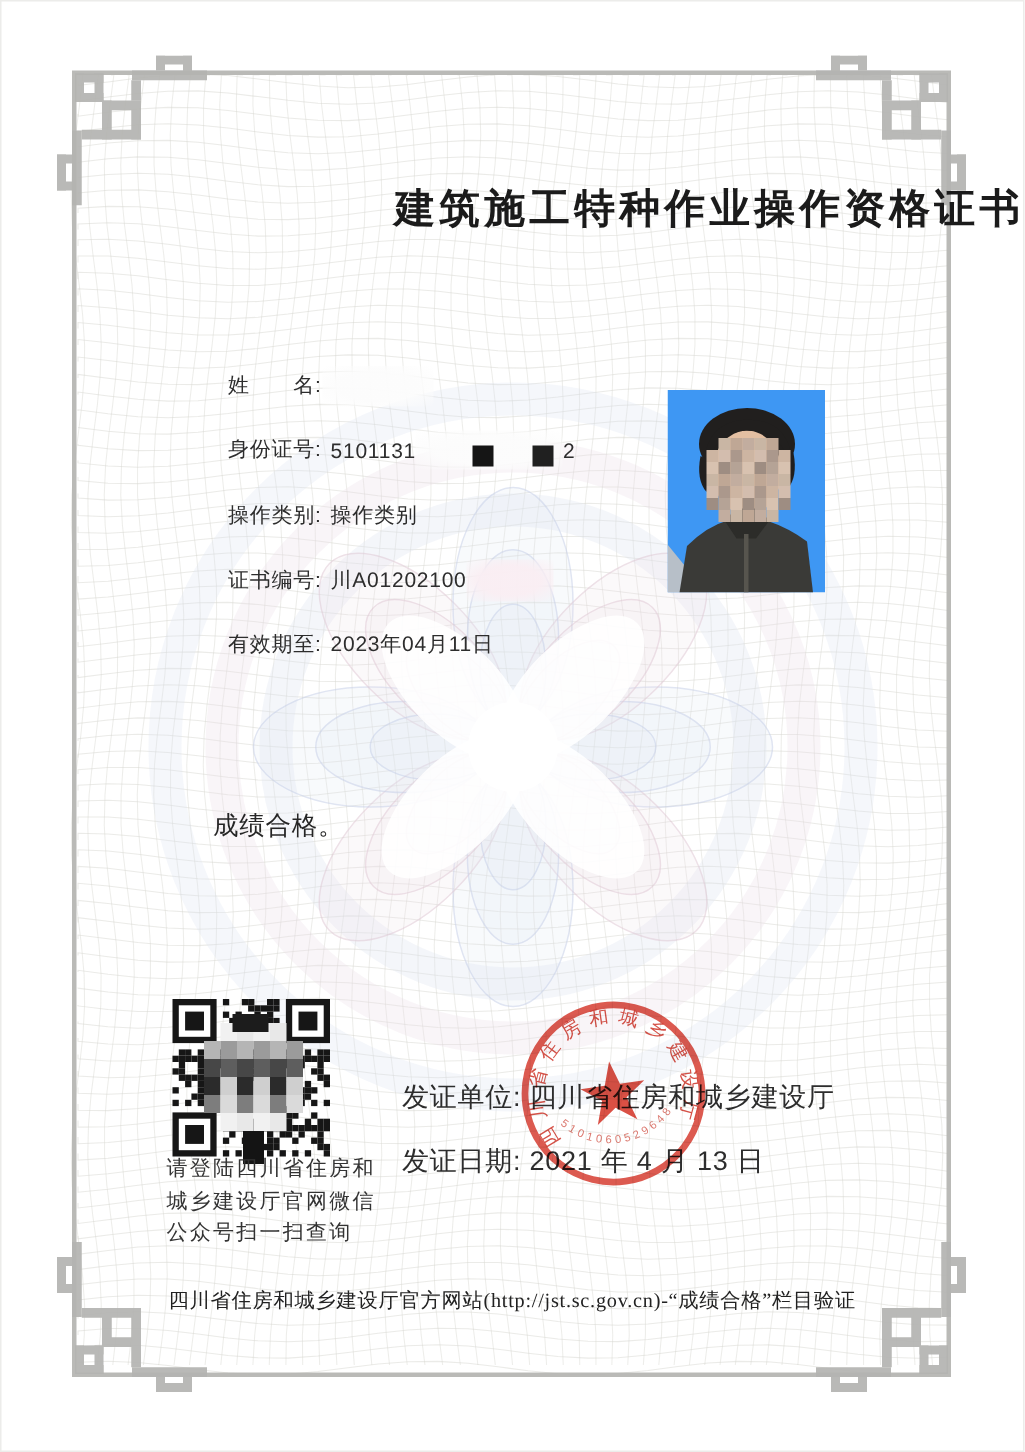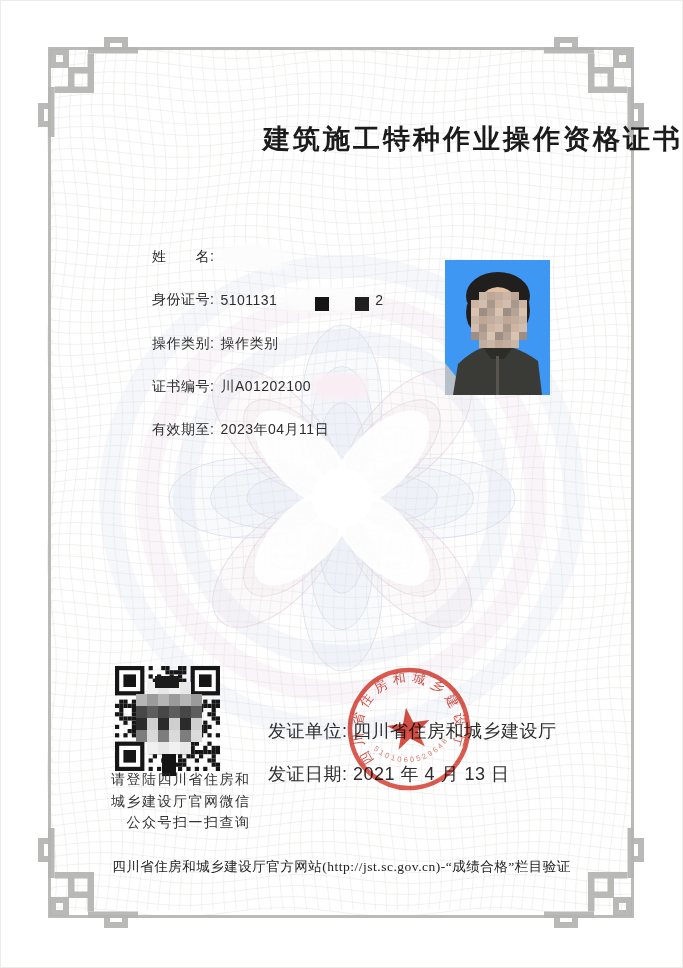--- a/index.html
+++ b/index.html
@@ -51,21 +51,21 @@
     position:absolute;left:142px;top:527px;z-index:3;
     font-size:17px;line-height:47px;color:#262626;letter-spacing:.5px;
   }
   .para div{white-space:nowrap}
   .para .l1{text-indent:35px}
 
   .qr{position:absolute;left:115px;top:666px;width:105px;height:105px;z-index:3}
   .qr-cap{
     position:absolute;left:111px;top:769px;z-index:3;
     font-family:"Liberation Serif",serif;font-size:14px;line-height:21.5px;
-    color:#333;letter-spacing:1.5px;white-space:nowrap;text-align:right;
+    color:#333;letter-spacing:1.5px;white-space:nowrap;
   }
 
   .issue{position:absolute;left:268px;z-index:3;font-size:18px;color:#2d2d2d;
     letter-spacing:.5px;white-space:nowrap}
   .issue.unit{top:719px}
   .issue.date{top:762px}
 
   .seal{position:absolute;left:343px;top:663px;width:132px;height:132px;z-index:4;
     mix-blend-mode:multiply;opacity:.93;transform:rotate(-8deg)}
 
@@ -424,20 +424,21 @@
         <rect x="34" y="80" width="8" height="8" fill="#c2ad9f"></rect>
         <rect x="42" y="80" width="8" height="8" fill="#c9b6a4"></rect>
         <rect x="50" y="80" width="8" height="8" fill="#bfa795"></rect>
         <rect x="58" y="80" width="8" height="8" fill="#c2ad9f"></rect>
         <rect x="66" y="80" width="8" height="8" fill="#c9b6a4"></rect>
       </g>
   </svg>
 </div>
 
 <div class="para">
+  <div>成绩合格。</div>
 </div>
 
 <div class="qr">
   <svg width="105" height="105" viewBox="0 0 105 105" style="overflow:visible">
       <g id="qrg">
         <rect x="0" y="0" width="29.400000000000002" height="29.400000000000002" fill="#161616"></rect>
         <rect x="4.2" y="4.2" width="21" height="21" fill="#fff"></rect>
         <rect x="8.4" y="8.4" width="12.600000000000001" height="12.600000000000001" fill="#161616"></rect>
         <rect x="75.60000000000001" y="0" width="29.400000000000002" height="29.400000000000002" fill="#161616"></rect>
         <rect x="79.8" y="4.2" width="21" height="21" fill="#fff"></rect>

